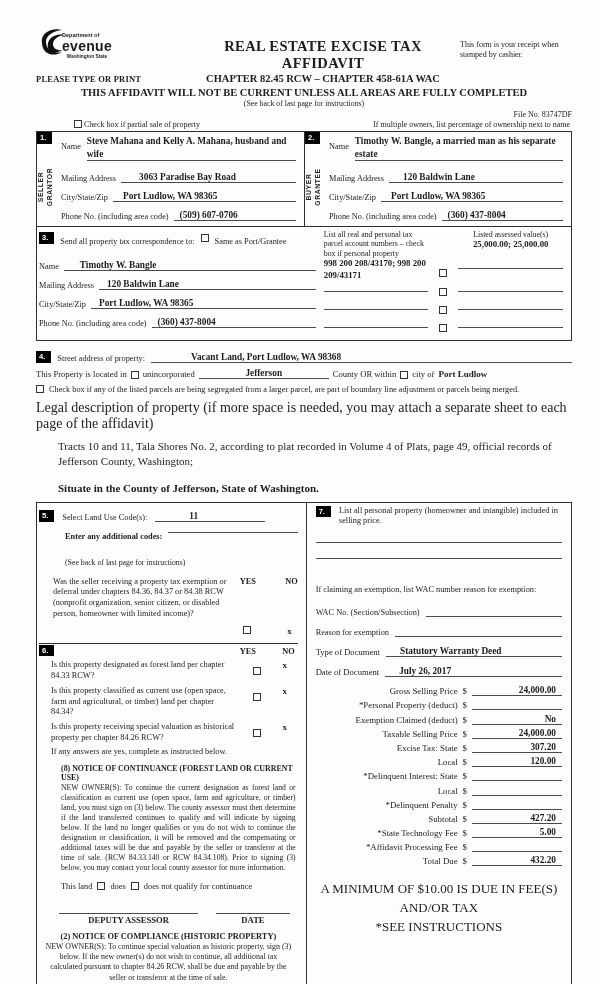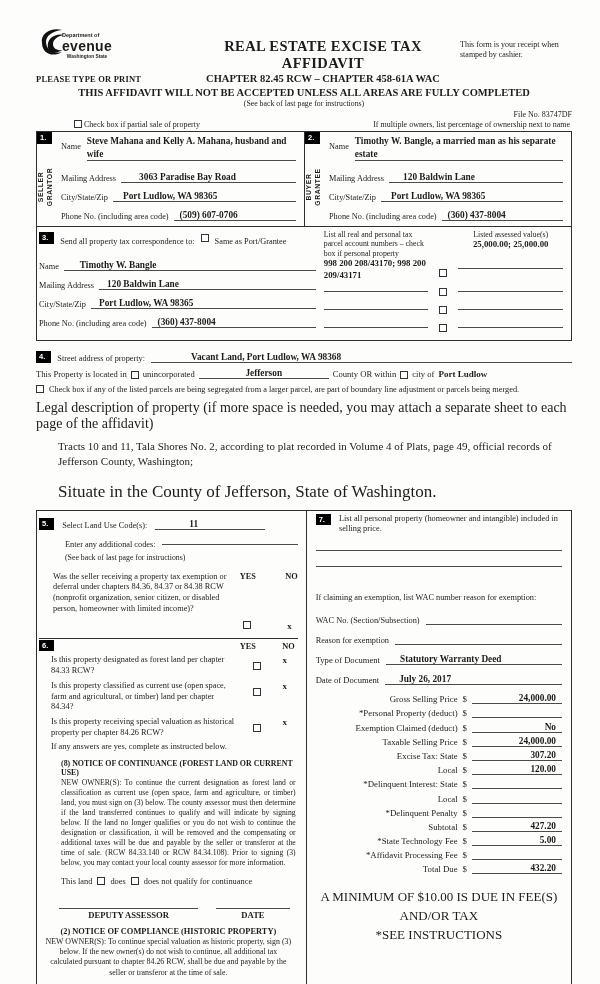--- a/index.html
+++ b/index.html
@@ -62,28 +62,28 @@
 
   
   .sec4 { margin-top:6px; }
   .s4row1 { display:flex; align-items:flex-end; gap:6px; }
   .s4row2 { display:flex; align-items:flex-end; gap:4px; font-size:8.6px; margin-top:5px; }
   .cnty { display:inline-block; width:130px; border-bottom:1px solid #4a4a4a; text-align:center;
           font-weight:bold; font-size:9.3px; }
   .s4seg { display:flex; gap:5px; font-size:8.3px; margin-top:6px; align-items:flex-start; }
   .s4leg { font-size:14px; margin-top:6px; }
   .legal { font-size:11px; line-height:1.35; margin:7px 10px 0 22px; }
-  .legal2 { font-size:17px; margin:13px 10px 0 22px; }
+  .legal2 { font-size:11px; margin:13px 10px 0 22px;font-weight:bold; }
 
   
   .box57 { border:1.2px solid #2f2f2f; display:flex; margin-top:8px; }
   .colL { width:50.5%; border-right:1.2px solid #2f2f2f; padding:3px 8px 6px 2px; }
   .colR { flex:1; padding:3px 9px 6px 9px; }
   .s5head { display:flex; align-items:flex-end; gap:8px; }
-  .s5line { margin:2px 0 4px 26px; display:flex; align-items:center; gap:6px; font-size:8.3px; }
+  .s5line { margin:2px 0 17px 26px; display:flex; align-items:flex-start; gap:6px; font-size:8.3px;font-weight:bold; }
   .seeback { font-size:7.8px; margin-left:26px; margin-top:1px; }
   .ynhdr { display:flex; width:58px; justify-content:space-between; font-weight:bold; font-size:8.3px; flex:none; }
   .q5 { display:flex; margin:10px 0 0 14px; gap:6px; }
   .q5 .txt { flex:1; font-size:8.3px; line-height:1.3; }
   .q5ans { display:flex; width:58px; justify-content:space-between; margin-left:auto; margin-top:6px;
            padding:0 6px 0 3px; }
   .xmark { font-weight:bold; font-size:9px; }
   .bar6 { display:flex; align-items:flex-end; justify-content:space-between; margin-top:7px;
           border-top:1.2px solid #2f2f2f; padding-top:1px; }
   .q6 { display:flex; margin:4px 0 0 12px; align-items:flex-start; }
@@ -139,21 +139,21 @@
         </span>
       </div>
       <div class="please">PLEASE TYPE OR PRINT</div>
     </div>
     <div class="titleblock">
       <div class="title">REAL ESTATE EXCISE TAX AFFIDAVIT</div>
       <div class="subtitle">CHAPTER 82.45 RCW – CHAPTER 458-61A WAC</div>
     </div>
     <div class="receipt">This form is your receipt when stamped by cashier.</div>
   </div>
-  <div class="notice">THIS AFFIDAVIT WILL NOT BE ACCEPTED UNLESS ALL AREAS ARE FULLY COMPLETED</div>
+  <div class="notice">THIS AFFIDAVIT WILL NOT BE CURRENT UNLESS ALL AREAS ARE FULLY COMPLETED</div>
   <div class="instr">(See back of last page for instructions)</div>
   <div class="fileno">File No. 83747DF</div>
   <div class="partialrow">
     <span><span class="cb"></span>
       <span>Check box if partial sale of property</span></span>
     <span>If multiple owners, list percentage of ownership next to name</span>
   </div>
 
   <div class="box box12">
     <div class="half">

